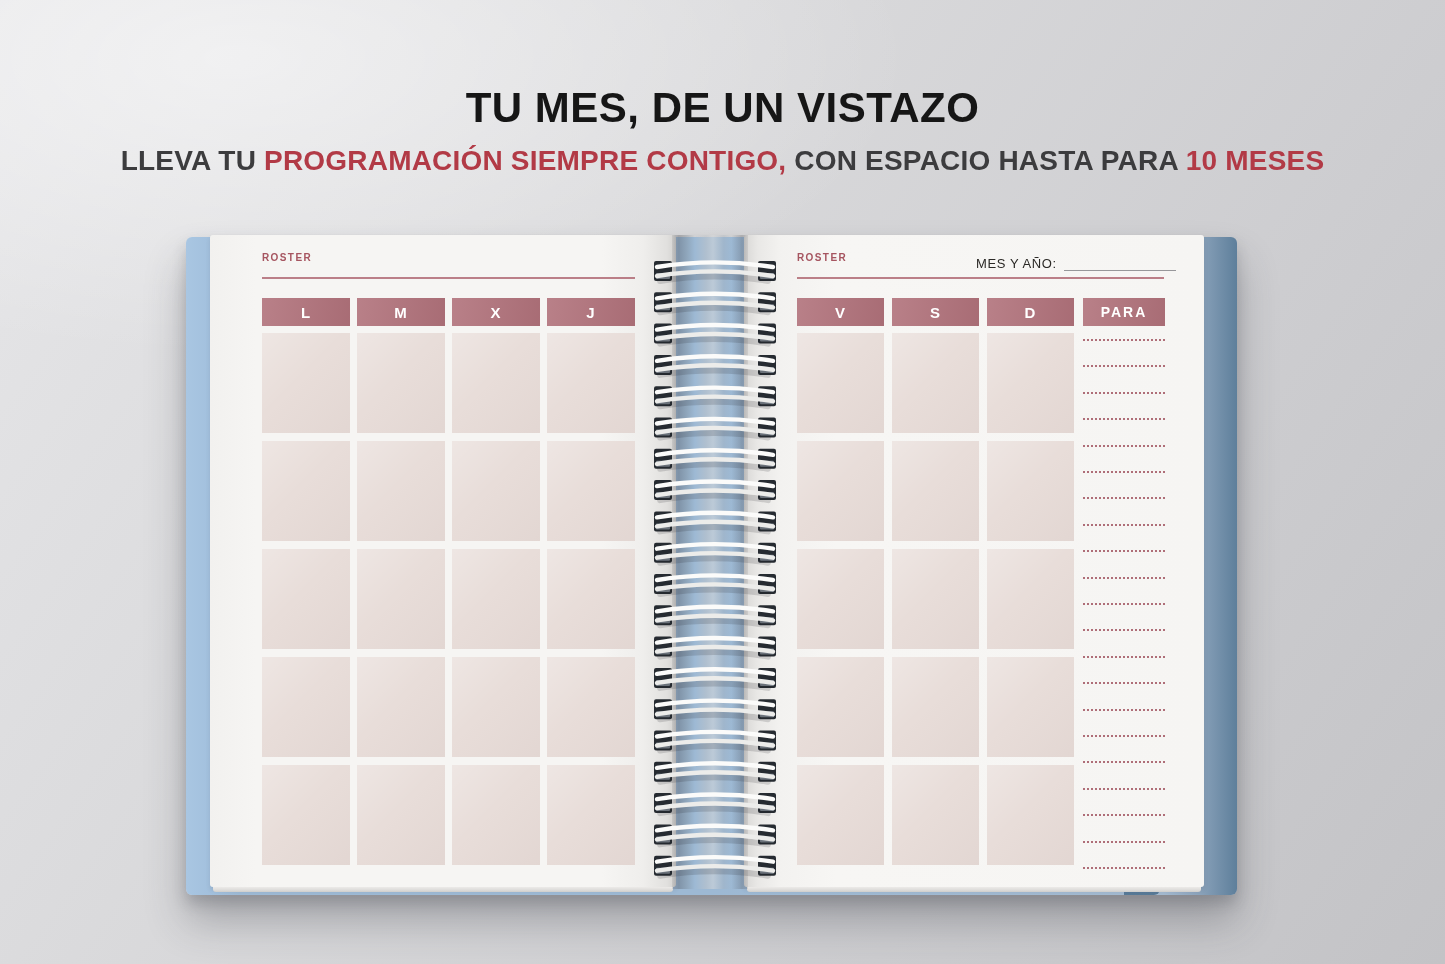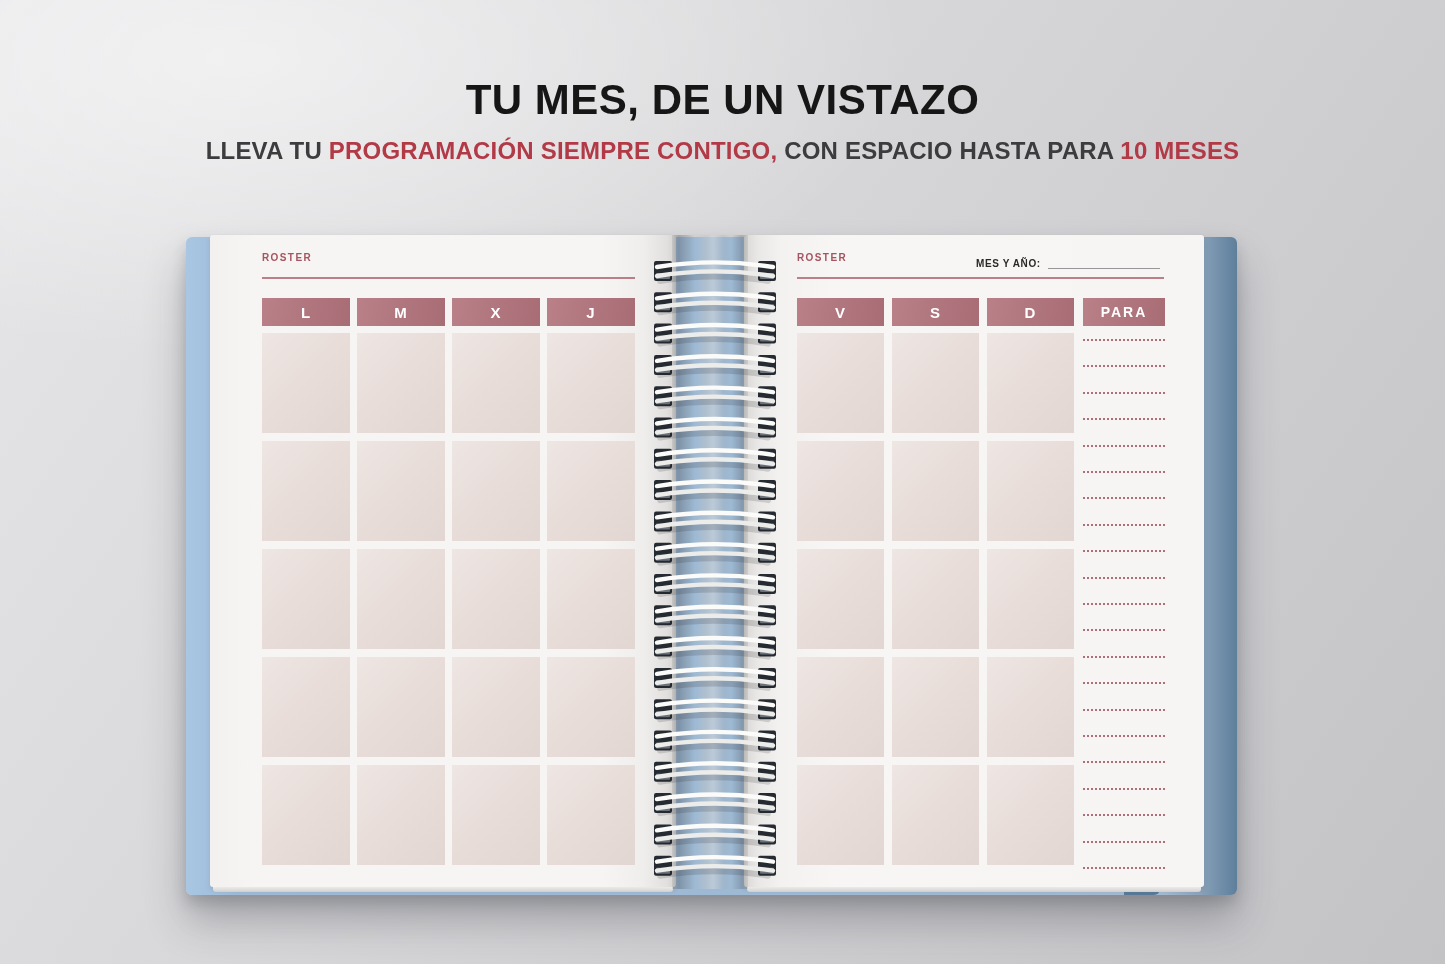--- a/index.html
+++ b/index.html
@@ -6,27 +6,27 @@
   body { margin: 0; font-family: "Liberation Sans", sans-serif; }
 
   .scene {
     position: relative; width: 1445px; height: 964px; overflow: hidden;
     background:
       radial-gradient(1100px 480px at 16% 6%, rgba(255,255,255,.5), rgba(255,255,255,0) 62%),
       linear-gradient(125deg, #e7e7e9 0%, #dadadc 35%, #cdcdd0 70%, #c3c3c6 100%);
   }
 
   
-  .headline { position: absolute; top: 76px; left: 0; width: 100%; text-align: center; }
+  .headline { position: absolute; top: 84px; left: 0; width: 100%; text-align: center; }
   .headline h1 {
     margin: 0; font-size: 42px; font-weight: 800; letter-spacing: .5px;
     color: var(--title-black, #161616);
   }
   .headline .subtitle {
-    margin: 13px 0 0; font-size: 24px; font-weight: 700; letter-spacing: .2px;
+    margin: 13px 0 0; font-size: 28px; font-weight: 700; letter-spacing: .2px;
     color: var(--text-dark, #3c3c3e);
   }
   .subtitle .accent { color: var(--accent-red, #b23a46); }
   .subtitle .dark { color: var(--text-dark, #3c3c3e); }
 
   
   .notebook { position: absolute; left: 186px; top: 214px; width: 974px; height: 662px; margin-top: 21px; }
 
   .cover {
     position: absolute; left: 0; top: 2px; width: 1051px; height: 658px; border-radius: 6px;
@@ -76,21 +76,21 @@
 
   .rule {
     position: absolute; top: 42px; height: 2px;
     background: var(--rule-red, #b06a74); opacity: .85;
   }
   .page-left .rule { left: 52px; width: 373px; }
   .page-right .rule { left: 53px; width: 367px; }
 
   .mesyano { position: absolute; left: 232px; top: 21px; display: flex; align-items: flex-end; }
   .mesyano .my-label {
-    font-size: 10px; font-weight: bold; letter-spacing: .6px; color: #2b2926;
+    font-size: 13px; font-weight: normal; letter-spacing: .6px; color: #2b2926;
   }
   .mesyano .fill-line {
     display: inline-block; width: 112px; height: 13px; margin-left: 7px;
     border-bottom: 1.5px solid #97979a;
   }
 
   .day-headers { position: absolute; top: 63px; display: flex; }
   .page-left  .day-headers { left: 52px; gap: 7px; }
   .page-right .day-headers { left: 53px; gap: 8px; }
   .day-box {

